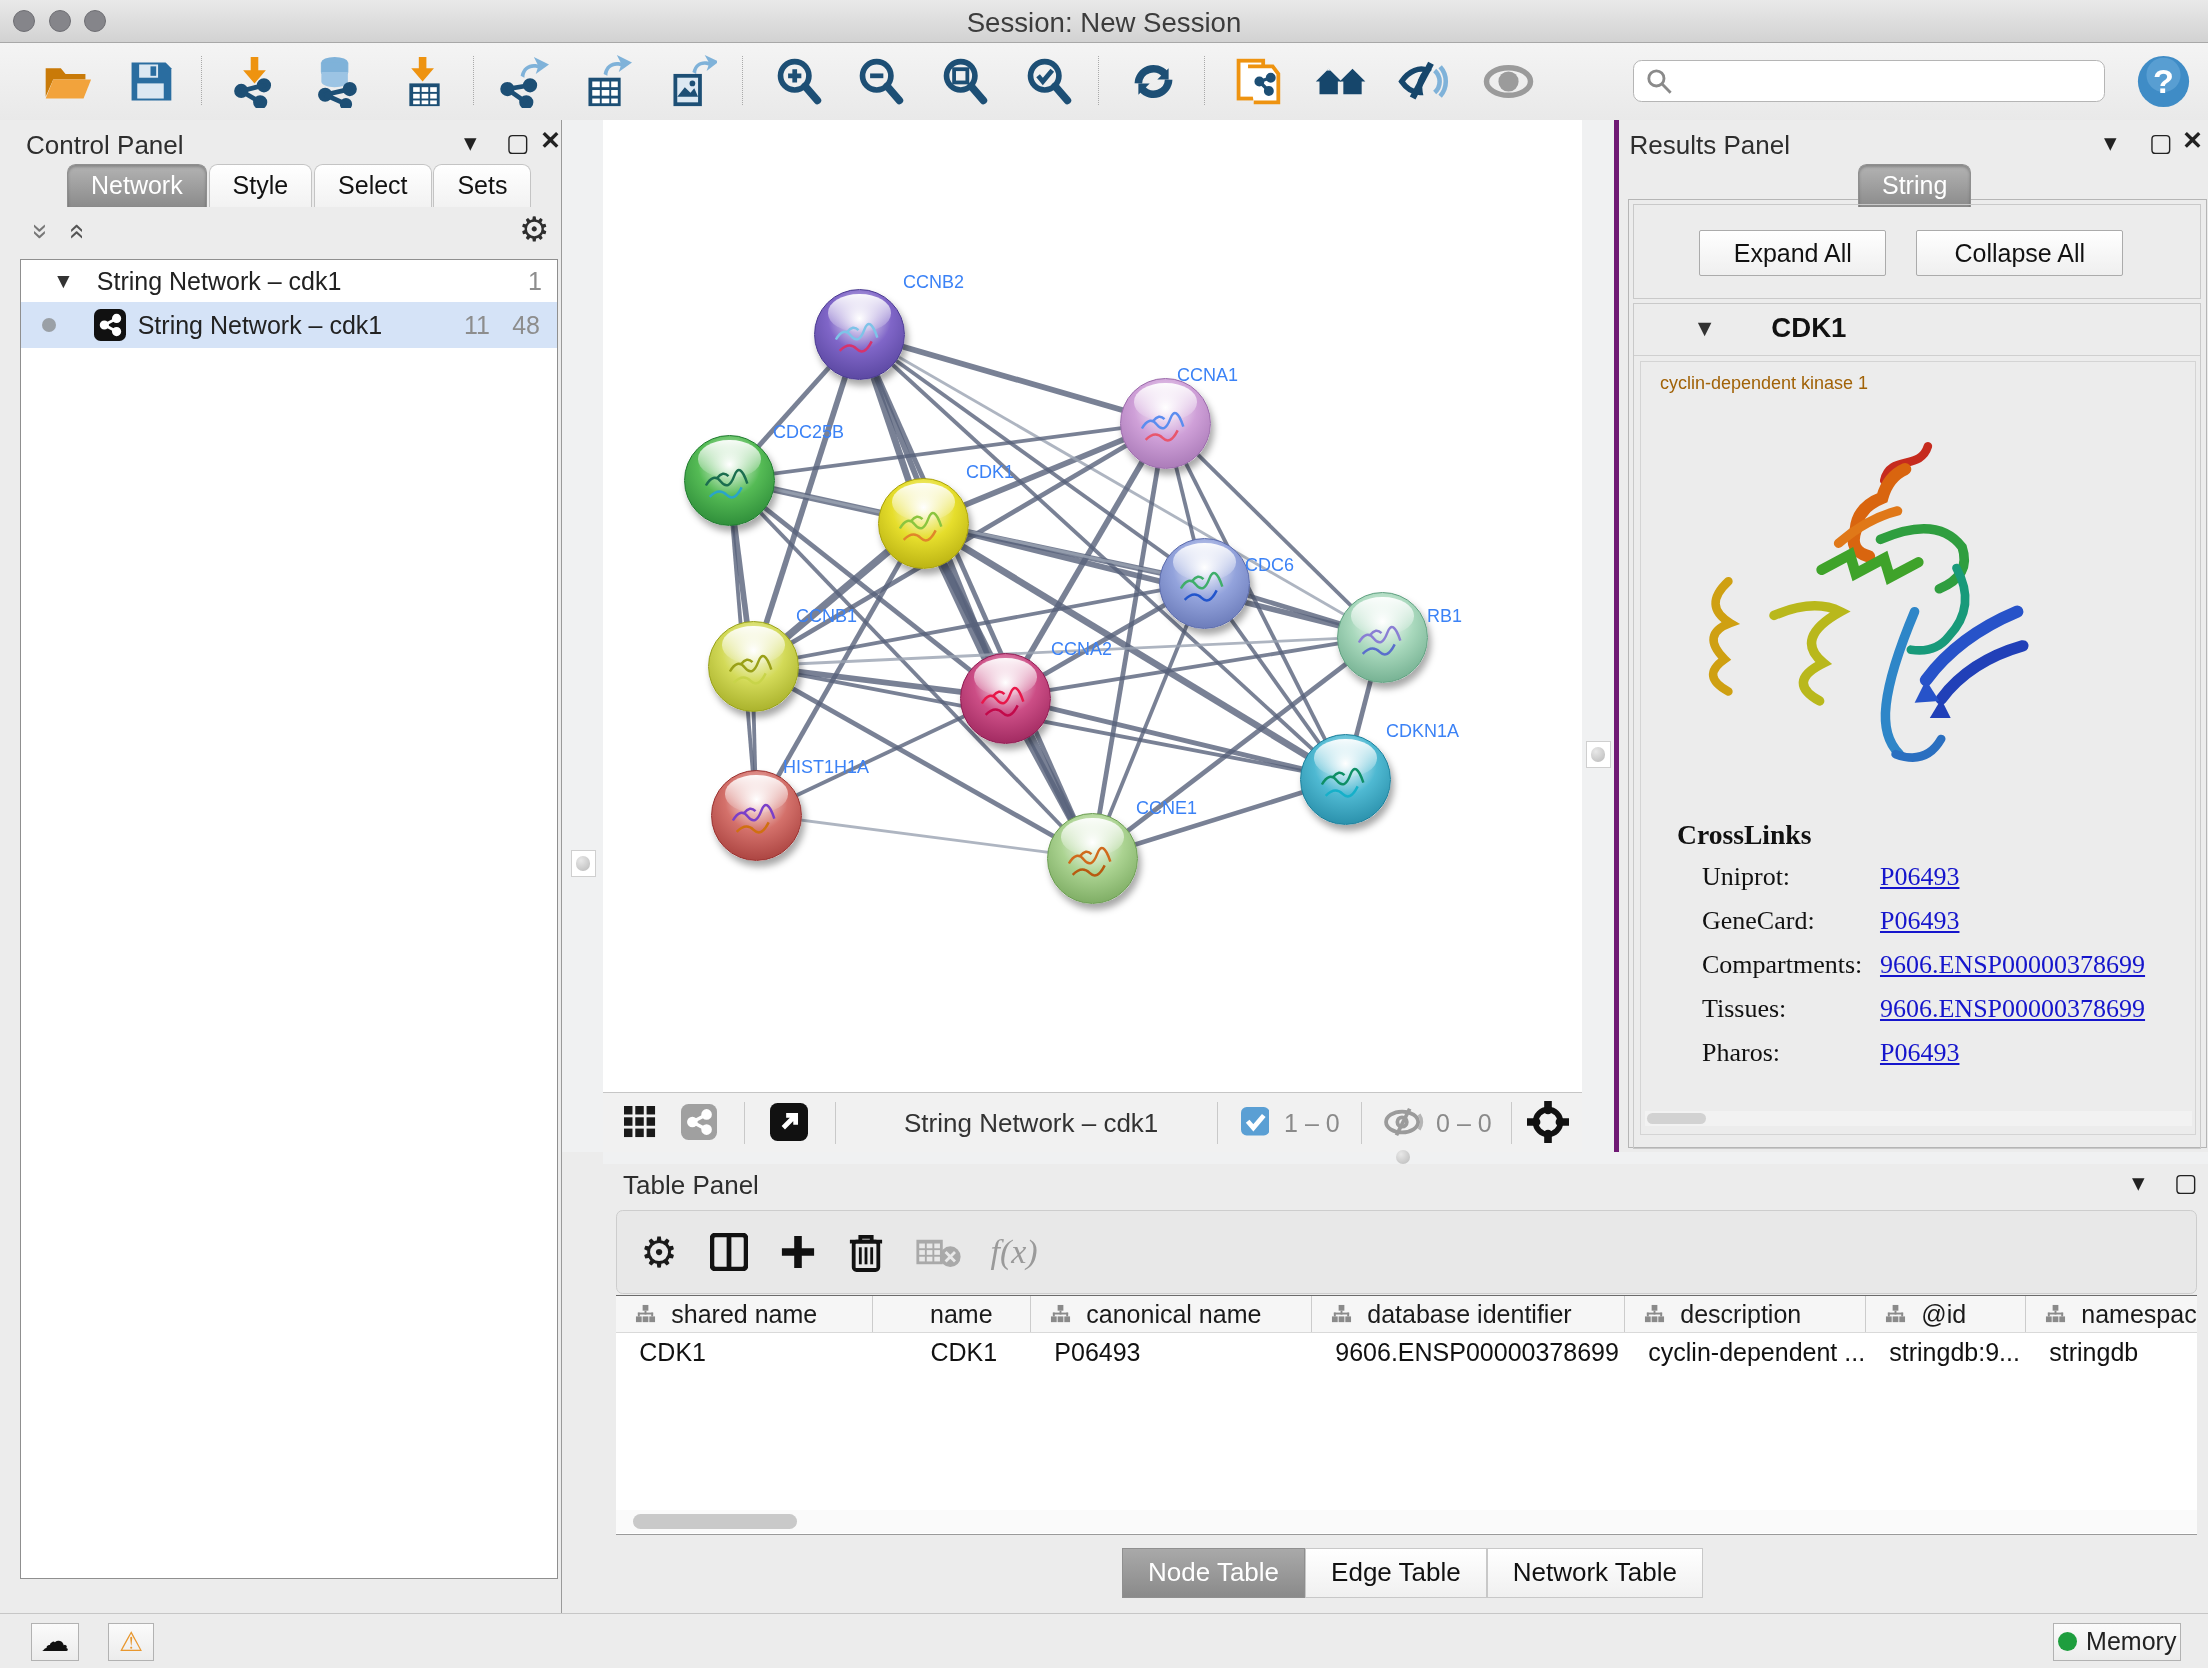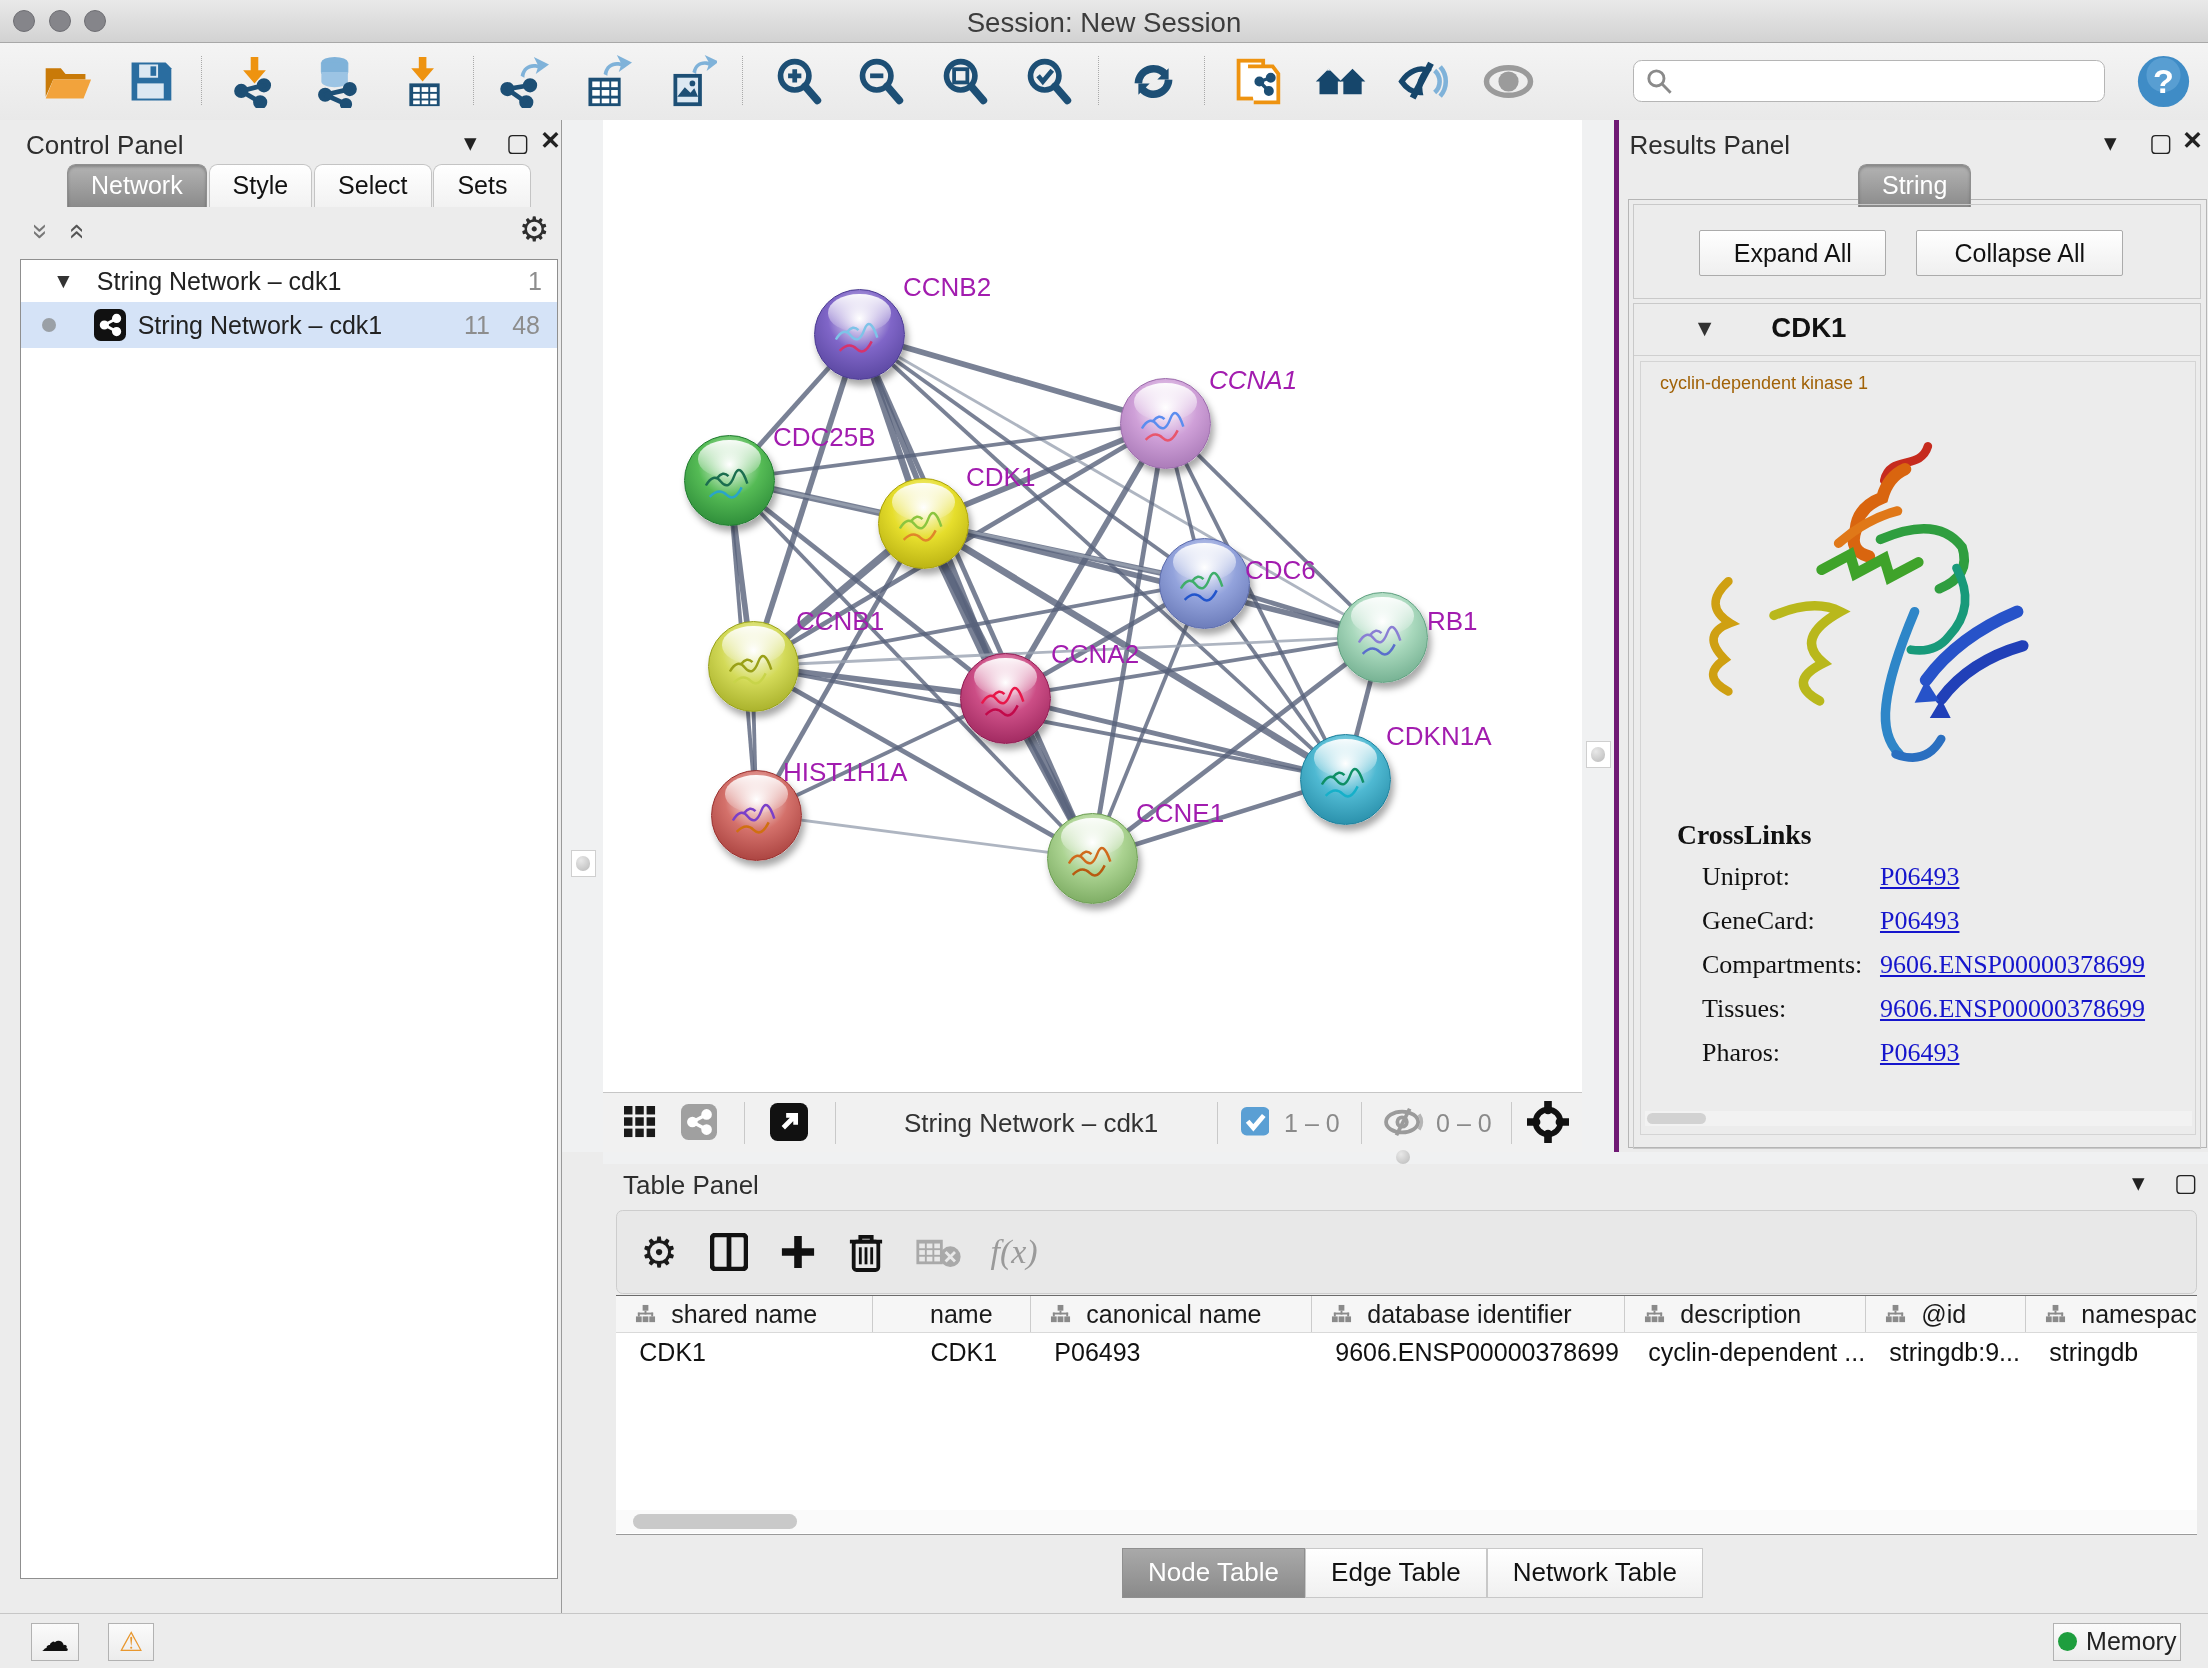--- a/index.html
+++ b/index.html
@@ -34,21 +34,21 @@
   .numcol{position:absolute;color:#8d8d8d;}
   
   .vsplit{background:#f0f1f2;}
   .split-handle{width:23px;height:25px;background:#fff;border:1px solid #cfcfcf;display:flex;align-items:center;justify-content:center;}
   .split-dot{width:14.3px;height:14.3px;border-radius:50%;background:radial-gradient(circle at 35% 30%,#e8e8e8,#b9b9b9);}
   
   #net-canvas{left:603px;top:120px;width:979px;height:972px;background:#fff;overflow:hidden;}
   .node{position:absolute;border-radius:50%;box-shadow:2.9px 5.7px 7.6px rgba(0,0,0,.35);}
   .node .gloss{position:absolute;left:15%;top:5%;width:70%;height:42%;border-radius:50%;
     background:linear-gradient(rgba(255,255,255,.95),rgba(255,255,255,.05));}
-  .node-label{position:absolute;font-size:26px;color:#a21caf;white-space:nowrap;}
+  .node-label{position:absolute;font-size:18px;color:#3b82f6;white-space:nowrap;}
   
   #net-toolbar{left:603px;top:1092px;width:979px;height:60px;background:#f1f1f1;
     border-top:1px solid #c6c6c6;border-bottom:1px solid #c6c6c6;display:flex;align-items:center;}
   .ntsep{width:0;height:42px;border-left:1px solid #c9c9c9;}
   .ntnum{font-size:25px;color:#8a8a8a;}
   
   #results-panel{left:1614px;top:120px;width:594px;height:1032px;background:#ececec;border-left:5px solid #701a75;}
   .btn{background:linear-gradient(#ffffff,#efefef);border:1px solid #ababab;border-radius:2px;
     font-size:25px;color:#111;display:flex;align-items:center;justify-content:center;}
   .serif{font-family:"Liberation Serif",serif;}
@@ -383,21 +383,21 @@
     <div class="node" style="left: 517px; top: 258px; width: 89px; height: 89px; background: radial-gradient(circle at 50% 32%, rgb(255, 255, 255) 0%, rgb(207, 160, 216) 42%, rgb(154, 106, 170) 100%); border: 1px solid rgb(154, 106, 170);">
       <div class="gloss"></div>
       <svg width="61" height="49" viewBox="0 0 64 52" style="position:absolute;left:13.3px;top:25px">
         <g fill="none" stroke-width="2.6">
           <path d="M8 26q8-14 16-4t14-6 14 8" stroke="#5b8def"></path>
           <path d="M12 38q10-10 18-2t16-8" stroke="#e8566d"></path>
           <path d="M20 18q6-8 12-2" stroke="#5b8def"></path>
         </g>
       </svg>
     </div>
-    <div class="node-label" style="left: 606px; top: 245px; font-style: italic;">CCNA1</div>
+    <div class="node-label" style="left: 574px; top: 245px;">CCNA1</div>
     <div class="node" style="left: 81px; top: 315px; width: 89px; height: 89px; background: radial-gradient(circle at 50% 32%, rgb(255, 255, 255) 0%, rgb(85, 187, 85) 42%, rgb(30, 122, 46) 100%); border: 1px solid rgb(30, 122, 46);">
       <div class="gloss"></div>
       <svg width="61" height="49" viewBox="0 0 64 52" style="position:absolute;left:13.3px;top:25px">
         <g fill="none" stroke-width="2.6">
           <path d="M8 26q8-14 16-4t14-6 14 8" stroke="#1b6e4f"></path>
           <path d="M12 38q10-10 18-2t16-8" stroke="#2aa4c9"></path>
           <path d="M20 18q6-8 12-2" stroke="#1b6e4f"></path>
         </g>
       </svg>
     </div>

